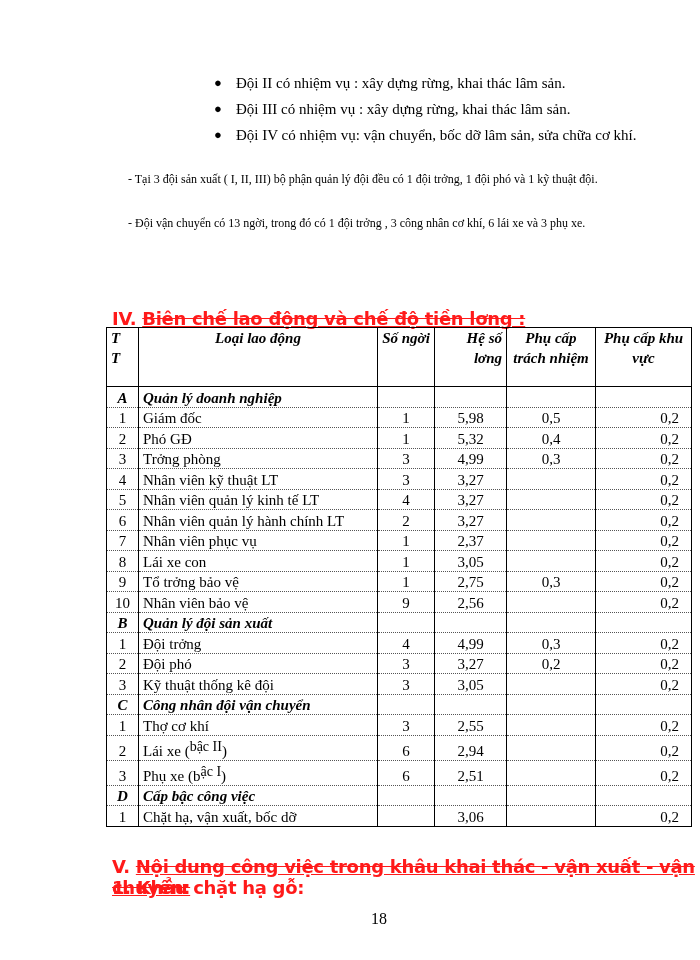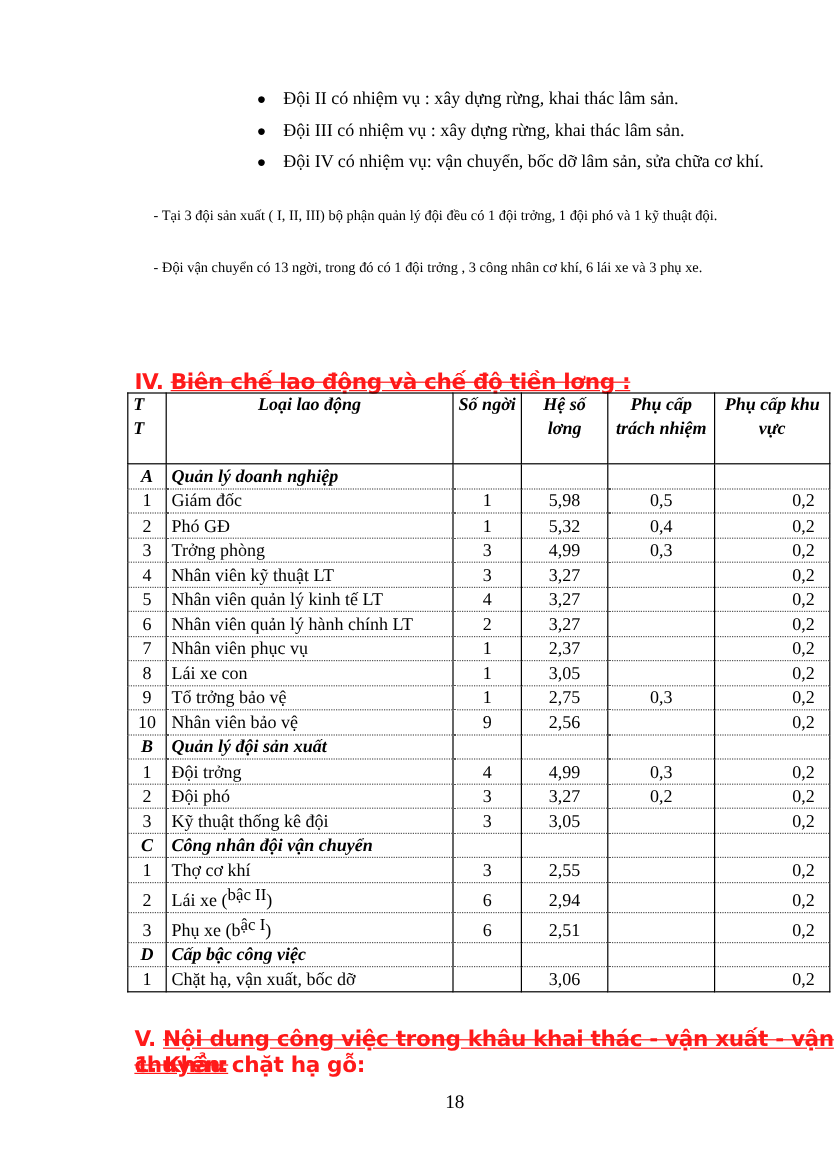--- a/index.html
+++ b/index.html
@@ -62,21 +62,21 @@
   <div class="red-heading" style="top:308px;">
     <span>IV. </span><span class="strike">Biên chế lao động và chế độ tiền lơng  :</span>
   </div>
 
   <table class="labor">
     <thead>
       <tr>
         <th class="c-tt" style="text-align:left;"><span>T<br>T</span></th>
         <th class="c-name" style="text-align:center;">Loại lao động</th>
         <th class="c-num">Số ngời</th>
-        <th class="c-coef" style="text-align:center;">Hệ số lơng</th>
+        <th class="c-coef" style="text-align:right;">Hệ số lơng</th>
         <th class="c-resp">Phụ cấp trách nhiệm</th>
         <th class="c-area" style="text-align:center; padding-right:4px !important;">Phụ cấp khu vực</th>
       </tr>
     </thead>
     <tbody id="tbody">
         <tr class="section">
           <td class="c-tt" style="height: 19.5px;">A</td>
           <td class="c-name" style="height: 19.5px;">Quản lý doanh nghiệp</td>
           <td class="c-num" style="height: 19.5px;"></td>
           <td class="c-coef" style="height: 19.5px;"></td>

